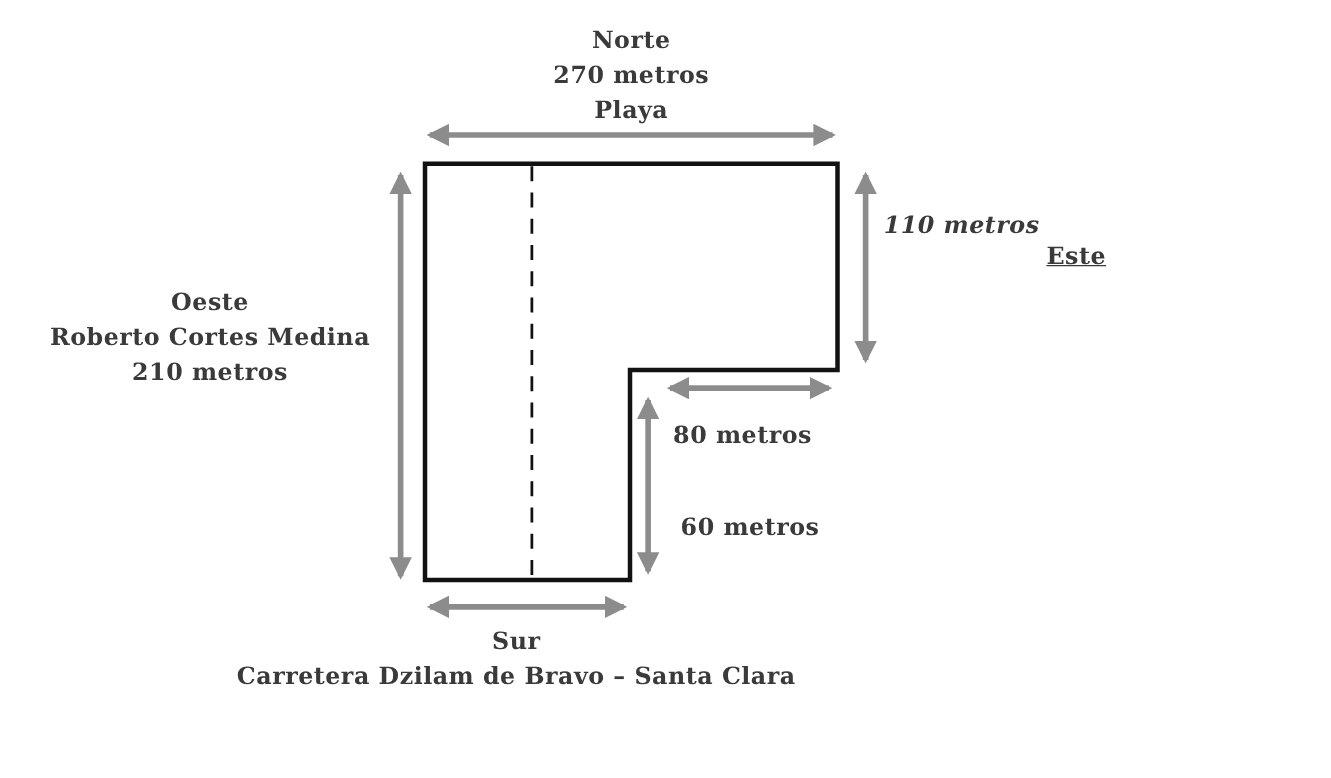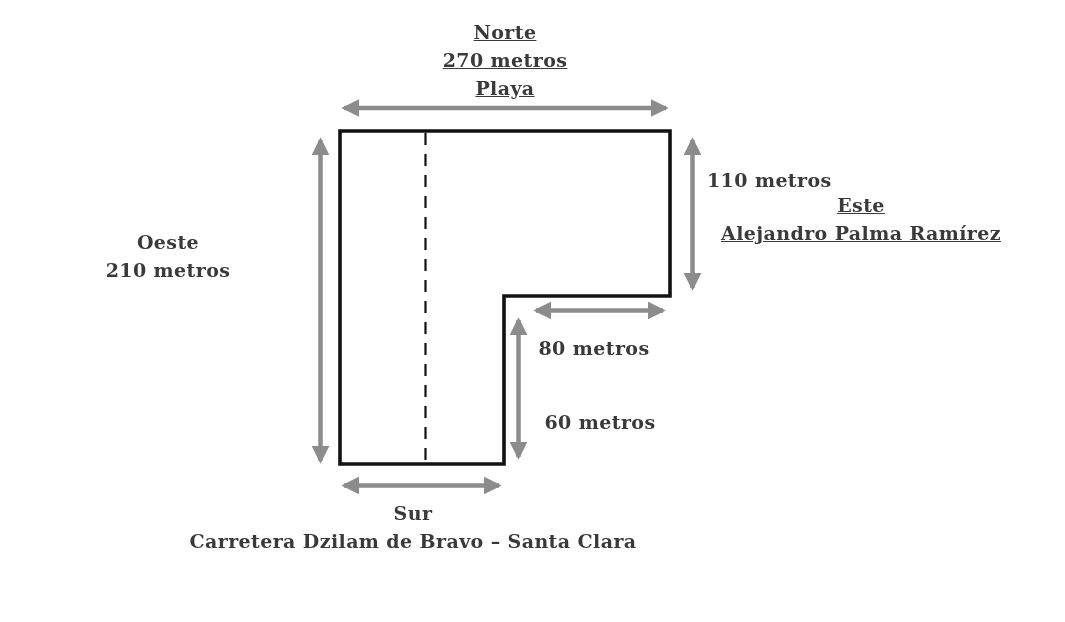--- a/index.html
+++ b/index.html
@@ -70,35 +70,35 @@
     <line class="dashed-divider" x1="425.5" y1="133" x2="425.5" y2="462"></line>
 
     <line class="dim-arrow" x1="344" y1="108" x2="666" y2="108" marker-start="url(#ah)" marker-end="url(#ah)"></line>
     <line class="dim-arrow" x1="320.5" y1="140" x2="320.5" y2="461" marker-start="url(#ah)" marker-end="url(#ah)"></line>
     <line class="dim-arrow" x1="692.5" y1="140" x2="692.5" y2="288" marker-start="url(#ah)" marker-end="url(#ah)"></line>
     <line class="dim-arrow" x1="536" y1="310.5" x2="663" y2="310.5" marker-start="url(#ah)" marker-end="url(#ah)"></line>
     <line class="dim-arrow" x1="518.5" y1="320" x2="518.5" y2="457" marker-start="url(#ah)" marker-end="url(#ah)"></line>
     <line class="dim-arrow" x1="344" y1="485.5" x2="499" y2="485.5" marker-start="url(#ah)" marker-end="url(#ah)"></line>
   </svg>
 
-  <div class="lbl center-x" style="left:505px; top:18px;text-decoration:underline;">
+  <div class="lbl center-x" style="left:505px; top:18px;">
     <div>Norte</div>
     <div>270 metros</div>
     <div>Playa</div>
   </div>
 
   <div class="lbl center-x" style="left:168px; top:228px;text-align:center;">
     <div>Oeste</div>
+    <div>Roberto Cortes Medina</div>
     <div>210 metros</div>
   </div>
 
-  <div class="lbl" style="left:707px; top:166px; text-align:right;">110 metros</div>
+  <div class="lbl" style="left:707px; top:166px; text-align:right;font-style:italic;">110 metros</div>
   <div class="lbl center-x" style="left:861px; top:191px;text-decoration:underline;">
     <div>Este</div>
-    <div>Alejandro Palma Ramírez</div>
   </div>
 
   <div class="lbl center-x" style="left:594px; top:334px;">80 metros</div>
   <div class="lbl center-x" style="left:600px; top:392px;margin-top:16px;">60 metros</div>
 
   <div class="lbl center-x" style="left:413px; top:499px;">
     <div>Sur</div>
     <div>Carretera Dzilam de Bravo – Santa Clara</div>
   </div>
 

